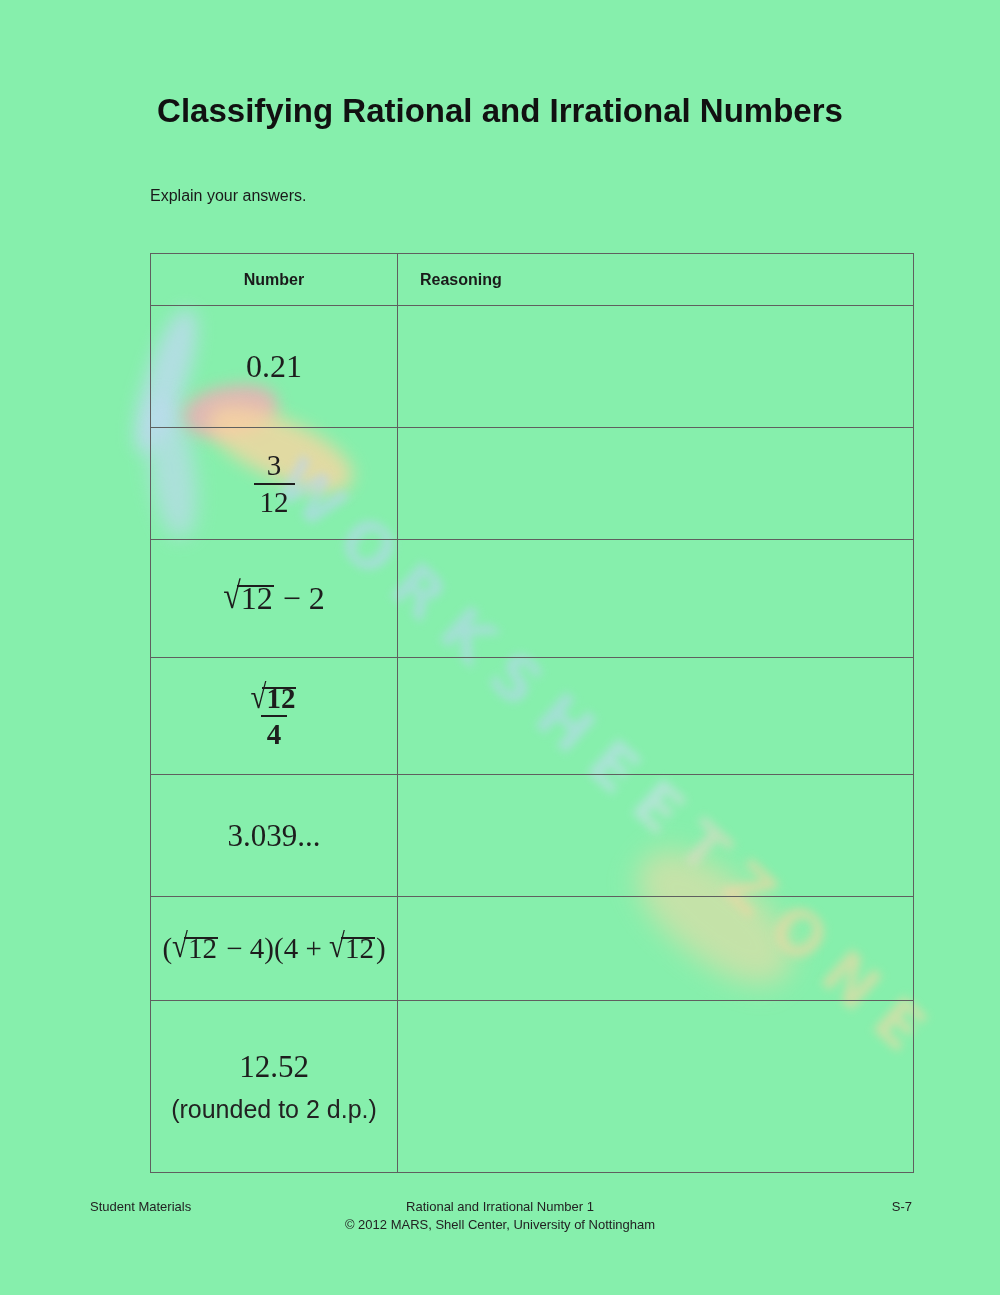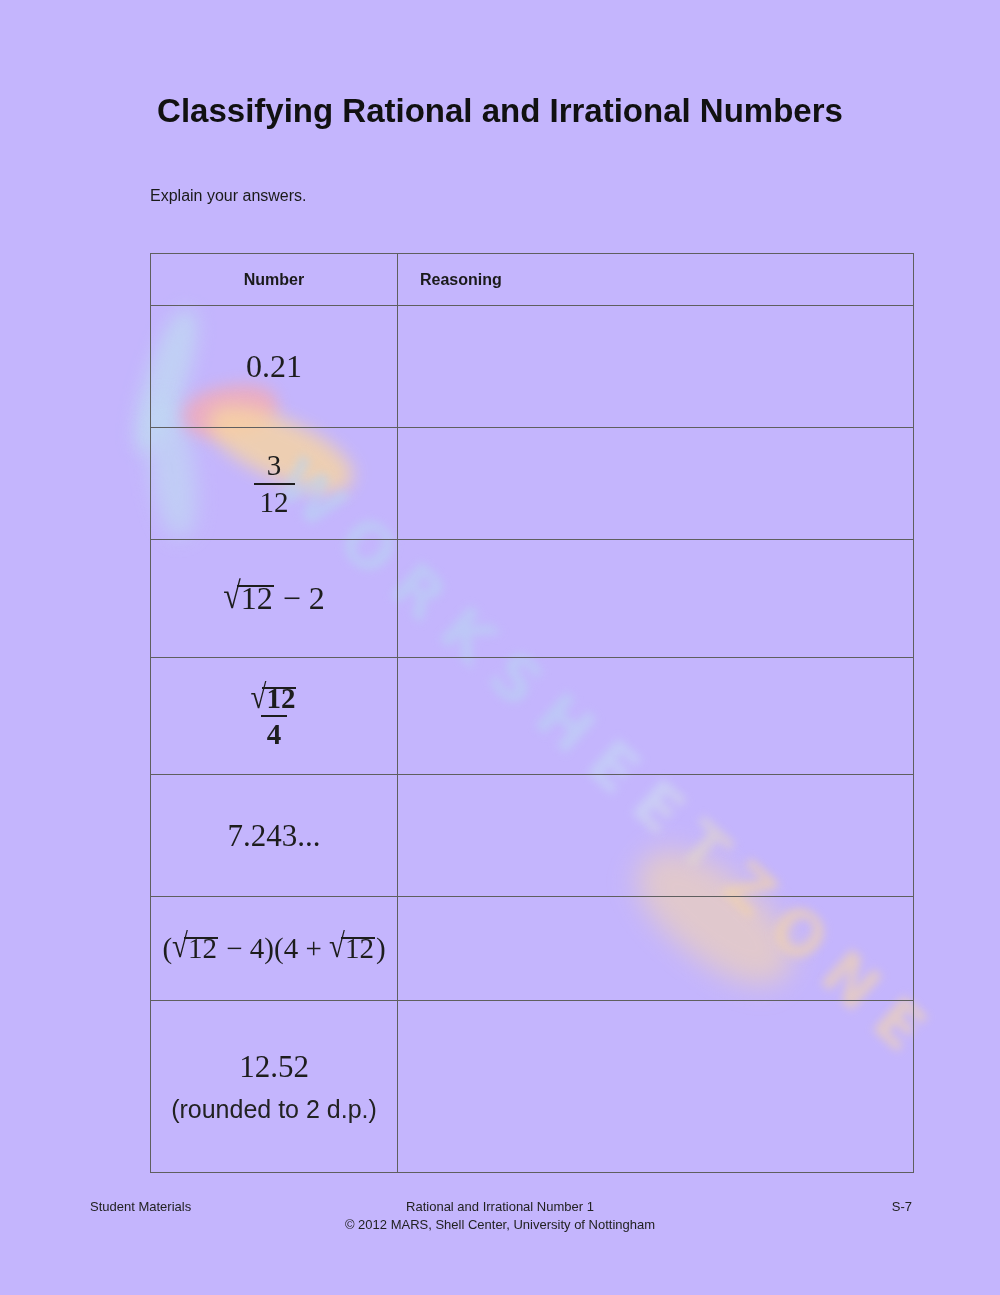--- a/index.html
+++ b/index.html
@@ -1,20 +1,20 @@
 <!DOCTYPE html>
 <html><head>
 <meta charset="utf-8">
 <style>
   * { margin:0; padding:0; box-sizing:border-box; }
   html,body { background:#ffffff; }
   .page {
     position:relative;
     width:1000px; height:1295px;
-    background:#c4b5fd;
+    background:#86efac;
     overflow:hidden;
     font-family:"Liberation Sans", sans-serif;
     color:#1a1a1a;
   }
 
   
   .watermark { position:absolute; inset:0; z-index:0; pointer-events:none; }
   .wm-shape { position:absolute; border-radius:45%; }
   .wm-stroke-a { left:146px; top:306px; width:40px; height:150px;
                  background:#c0d9f2; filter:blur(9px); opacity:.75;
@@ -156,21 +156,21 @@
           <span class="frac">
             <span class="num"><span class="sqrt"><span class="sym">√</span><span class="rad">12</span></span></span>
             <span class="den">4</span>
           </span>
         </td>
         <td class="rcell"></td>
       </tr>
 
       <tr class="rE">
         <td class="ncell">
-          <span class="m m31">7.243...</span>
+          <span class="m m31">3.039...</span>
         </td>
         <td class="rcell"></td>
       </tr>
 
       <tr class="rF">
         <td class="ncell">
           <span class="m m29"><span class="mpart">(</span><span class="sqrt"><span class="sym">√</span><span class="rad">12</span></span><span class="mpart"> − 4)(4 + </span><span class="sqrt"><span class="sym">√</span><span class="rad">12</span></span><span class="mpart">)</span></span>
         </td>
         <td class="rcell"></td>
       </tr>

